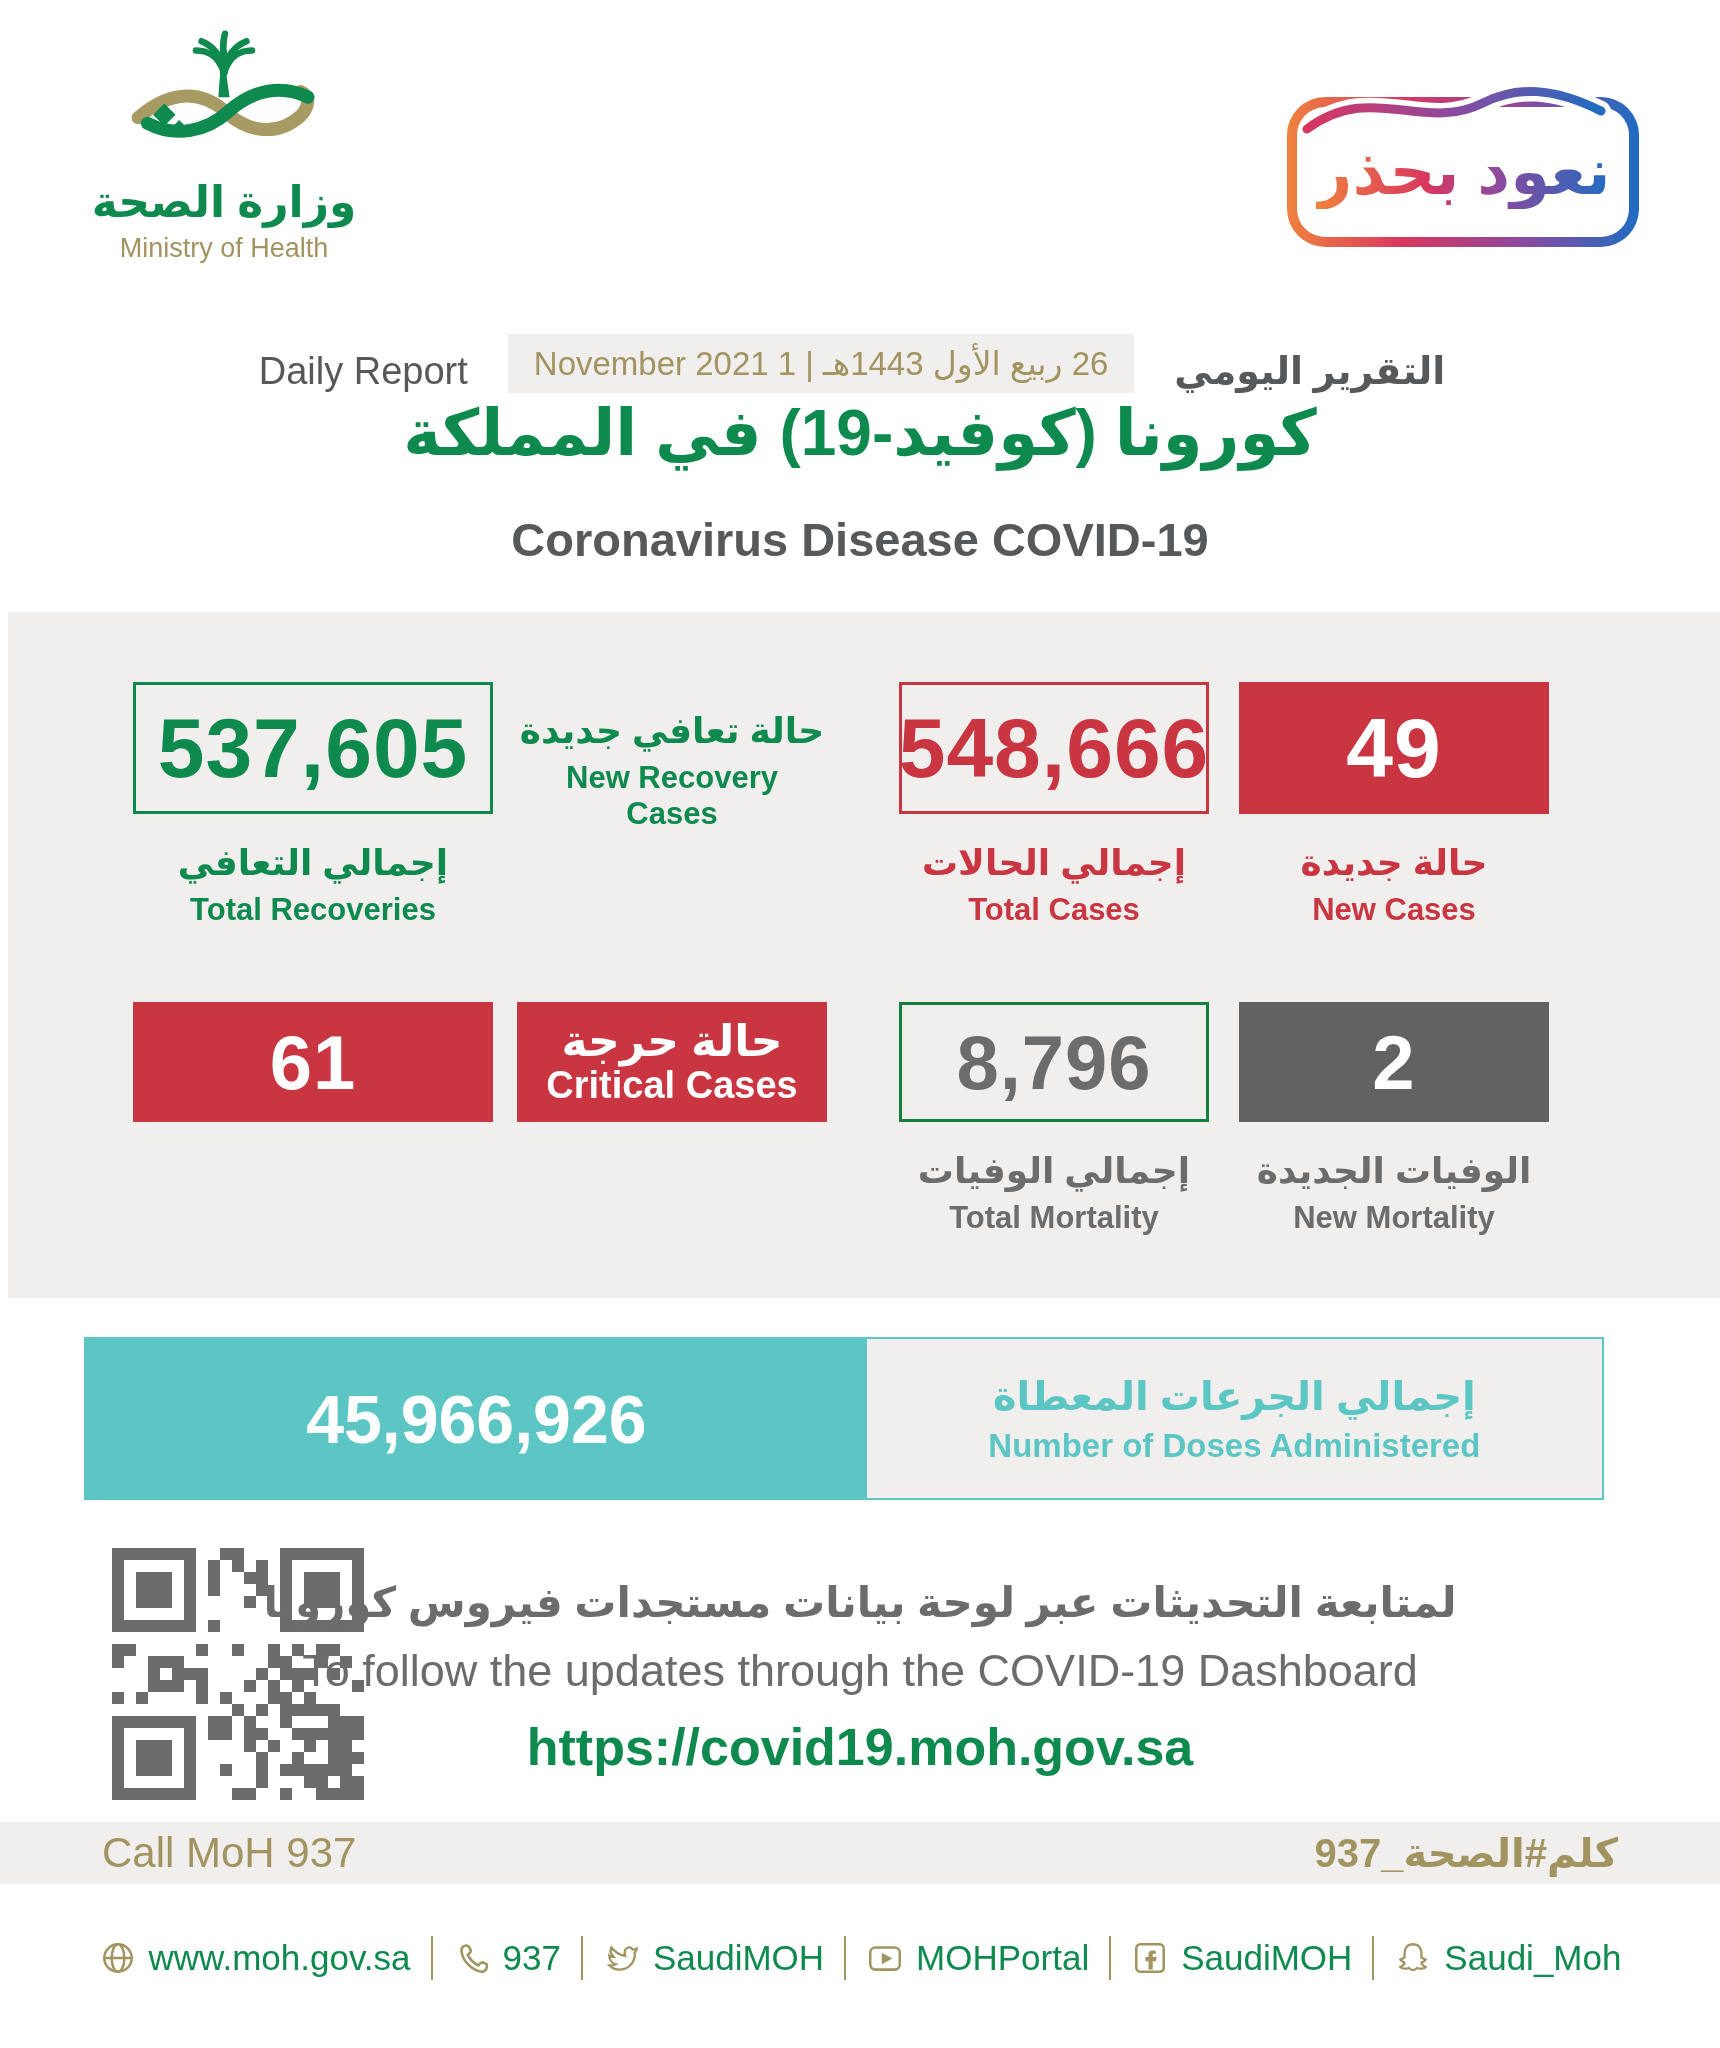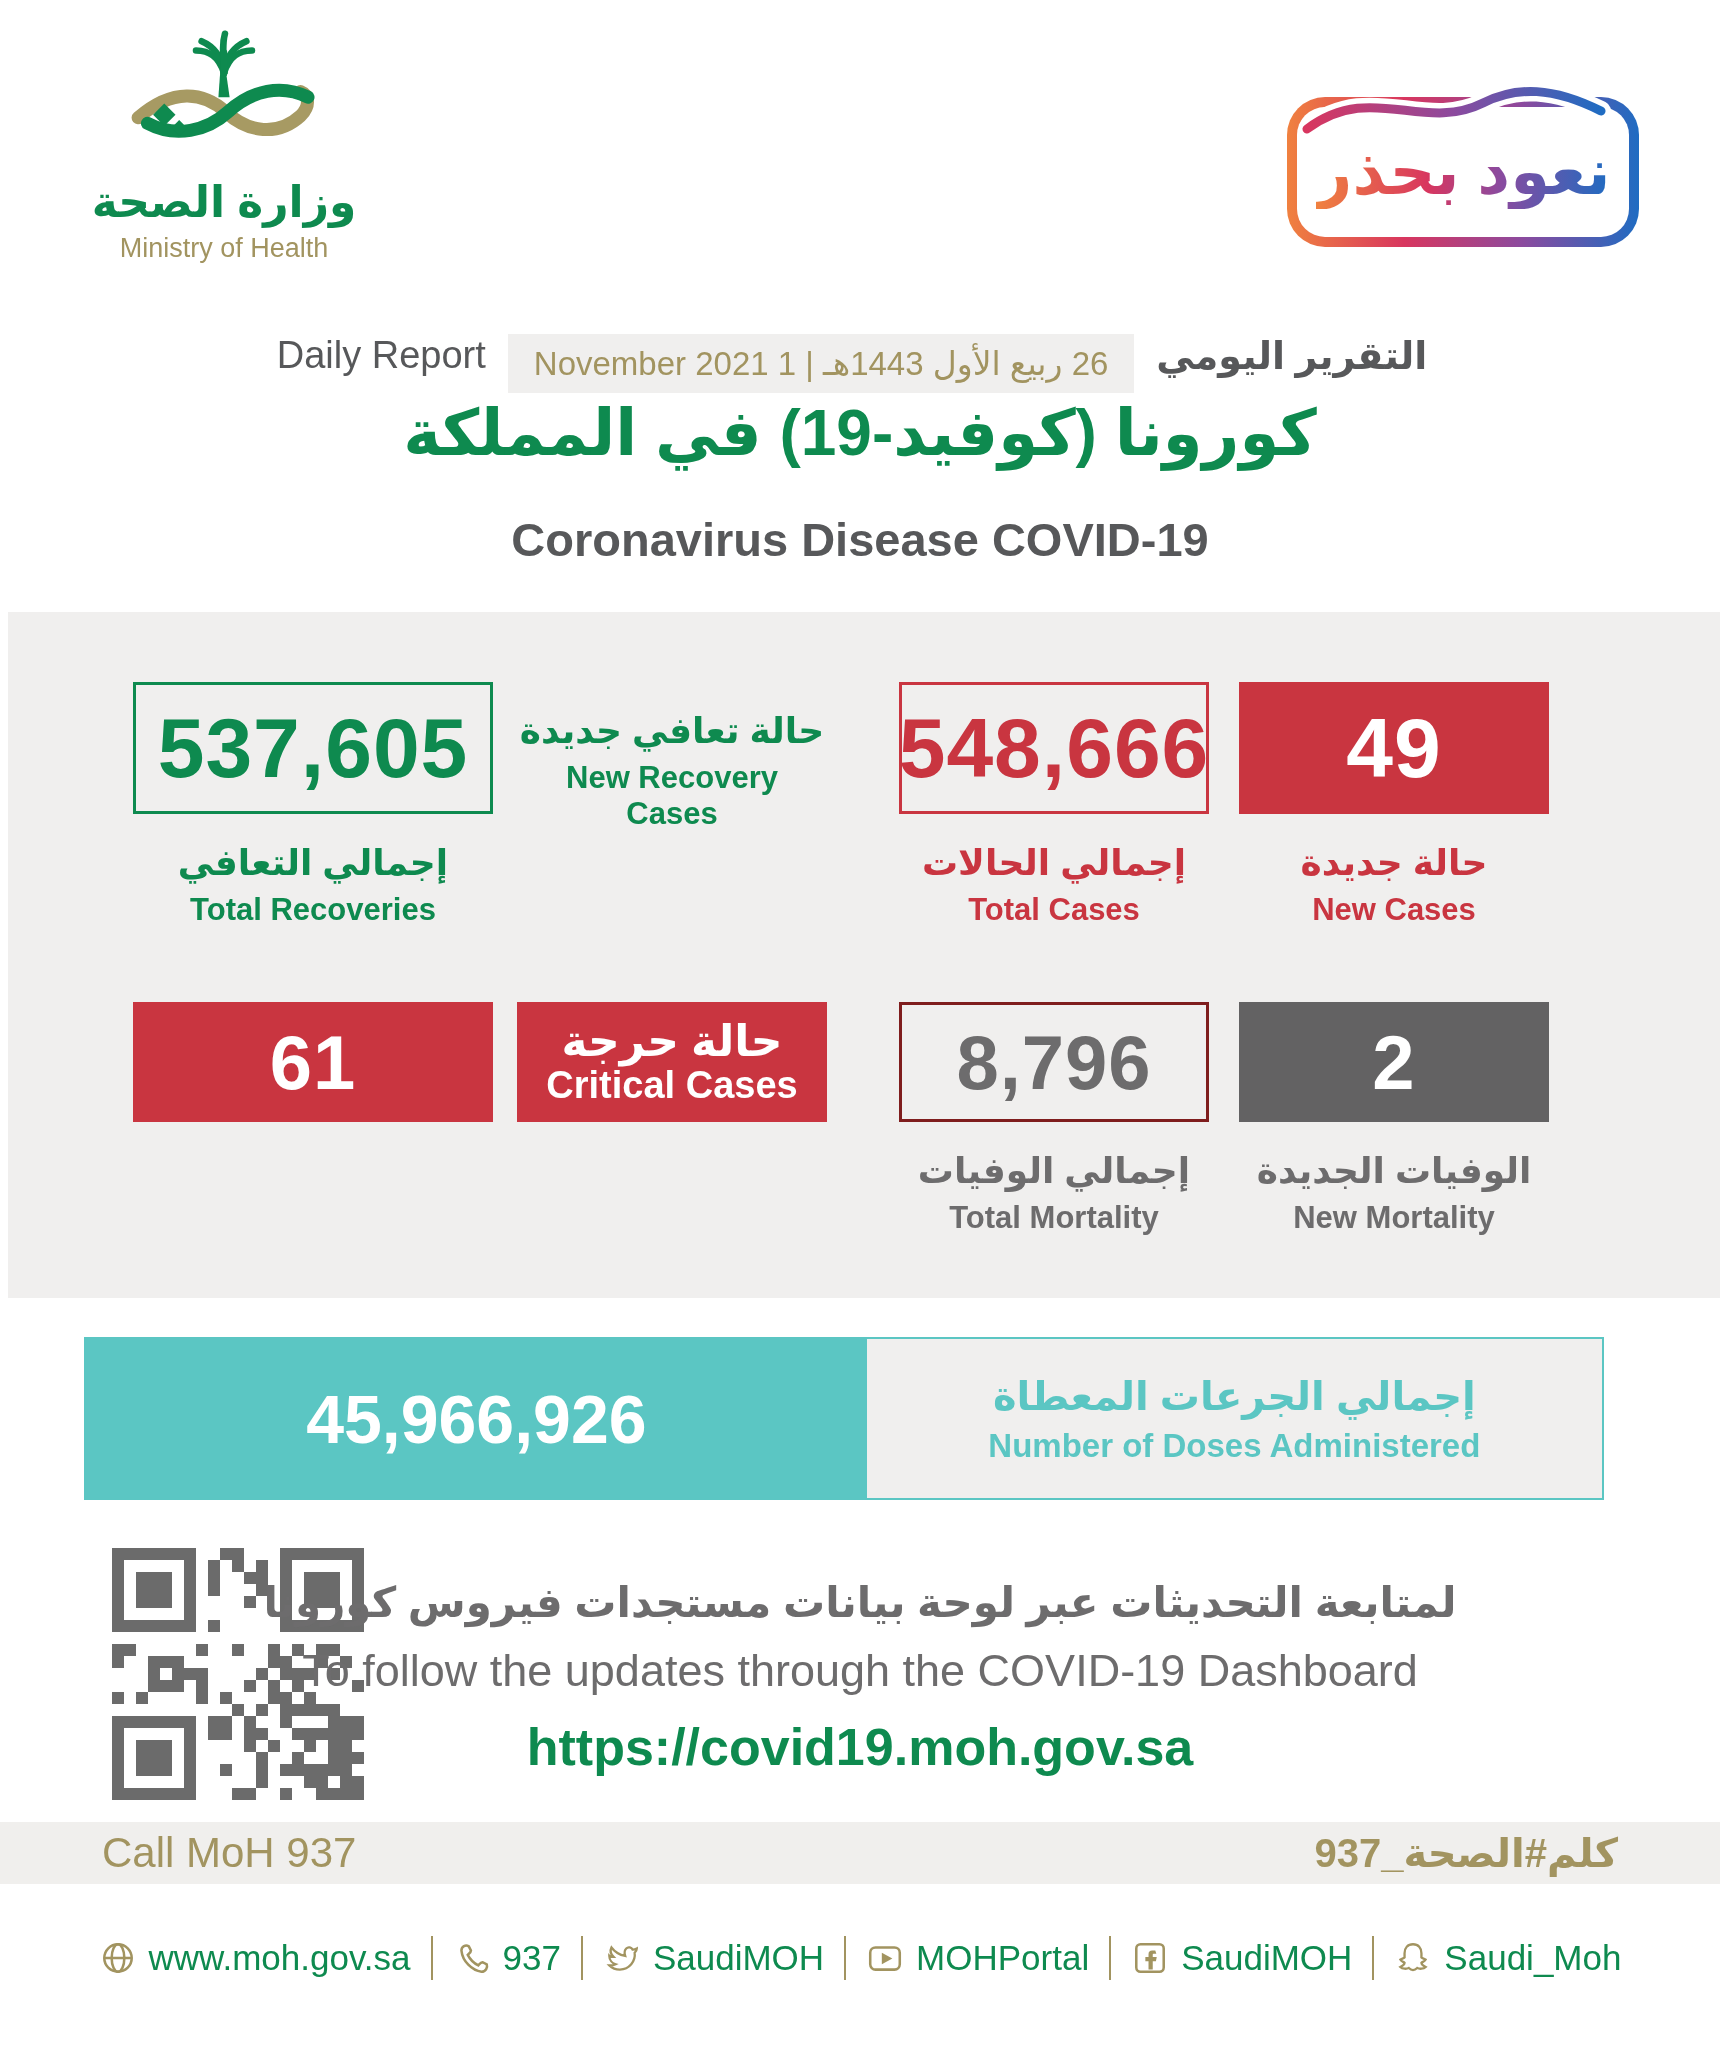--- a/index.html
+++ b/index.html
@@ -23,21 +23,21 @@
            border-radius:38px; padding:10px; }
   .badge-inner { width:100%; height:100%; background:#fff; border-radius:28px;
            display:flex; align-items:center; justify-content:center; }
   .badge-text { font-size:64px; font-weight:bold; direction:rtl;
            background:linear-gradient(90deg,#f0813f 0%,#d8365f 38%,#8c4a9e 62%,#1f6cc2 100%);
            -webkit-background-clip:text; background-clip:text; color:transparent; }
   .badge-swoosh { position:absolute; top:-24px; left:14px; width:310px; height:72px; pointer-events:none; }
 
   
   .report-row { position:absolute; left:0; right:16px; top:334px; display:flex;
-           justify-content:center; align-items:flex-start; gap:22px; }
+           justify-content:center; align-items:flex-end; gap:40px; }
   .daily-en { color:var(--textgray); font-size:38px; }
   .date-box { background:var(--lightbg); color:var(--gold); font-size:33px;
            padding:10px 26px; direction:rtl; }
   .daily-ar { color:var(--textgray); font-size:38px; font-weight:bold; direction:rtl; }
   .title-ar { position:absolute; left:0; right:0; top:396px; text-align:center;
            color:var(--green); font-size:64px; font-weight:bold; direction:rtl; }
   .title-en { position:absolute; left:0; right:0; top:512px; text-align:center;
            color:var(--textgray); font-size:47px; font-weight:bold; }
 
   
@@ -49,21 +49,21 @@
   .w1 { width:360px; }
   .w2 { width:310px; margin-left:24px; }
   .w3 { width:310px; margin-left:72px; }
   .w4 { width:310px; margin-left:30px; }
   .sbox { height:132px; display:flex; flex-direction:column; align-items:center; justify-content:center; }
   .srow2 .sbox { height:120px; }
   .num { font-size:84px; font-weight:bold; letter-spacing:1px; }
   .srow2 .num { font-size:76px; }
   .outline-green { border:3px solid var(--green); }
   .outline-red   { border:3px solid var(--red); }
-  .outline-gray  { border:3px solid #7f1d1d; }
+  .outline-gray  { border:3px solid #15803d; }
   .solid-green { background:var(--green); }
   .solid-red   { background:var(--red); }
   .solid-dark  { background:var(--dark); }
   .t-green { color:var(--green); } .t-red { color:var(--red); }
   .t-gray { color:var(--gray); } .t-white { color:#ffffff; }
   .slabel { margin-top:28px; }
   .lar { font-size:36px; font-weight:bold; direction:rtl; }
   .len { font-size:31px; font-weight:bold; margin-top:8px; }
   .cr-ar { font-size:44px; font-weight:bold; color:#fff; direction:rtl; line-height:1.1; }
   .cr-en { font-size:38px; font-weight:bold; color:#fff; line-height:1.1; }

